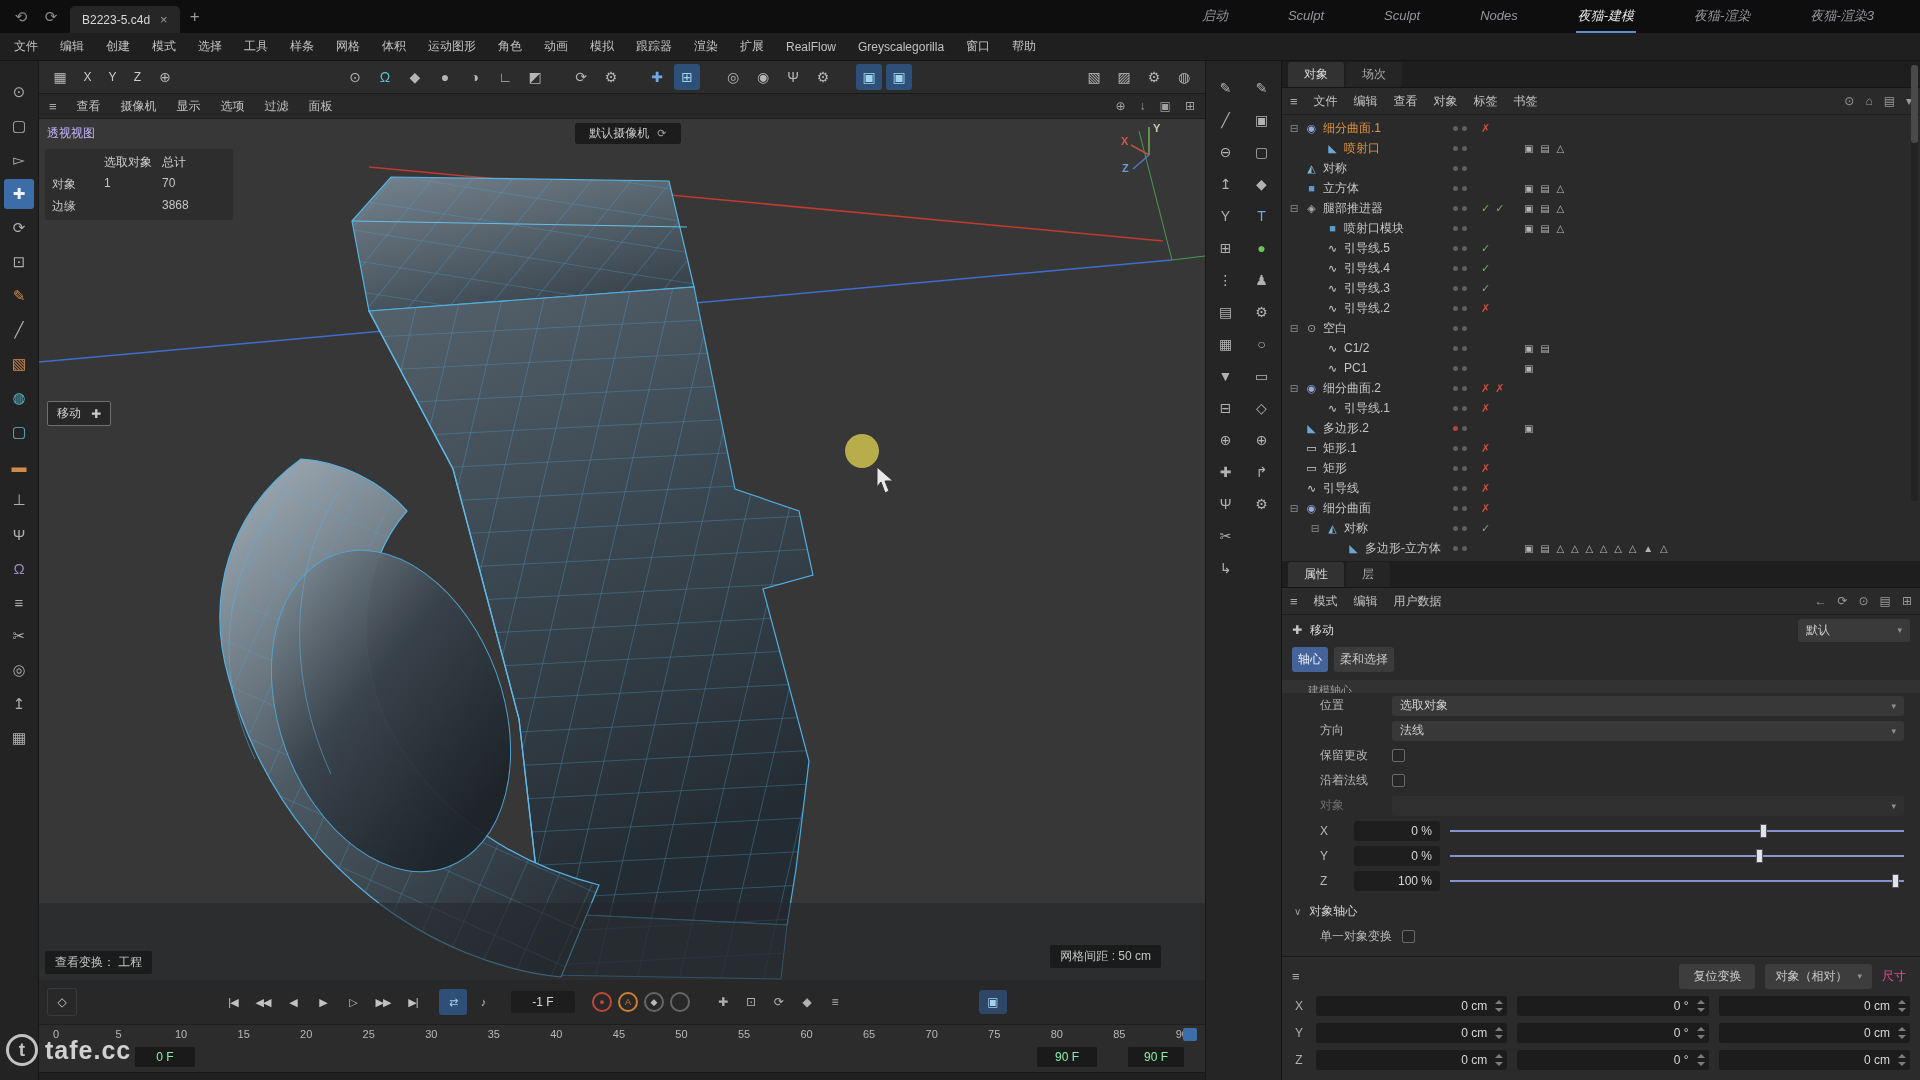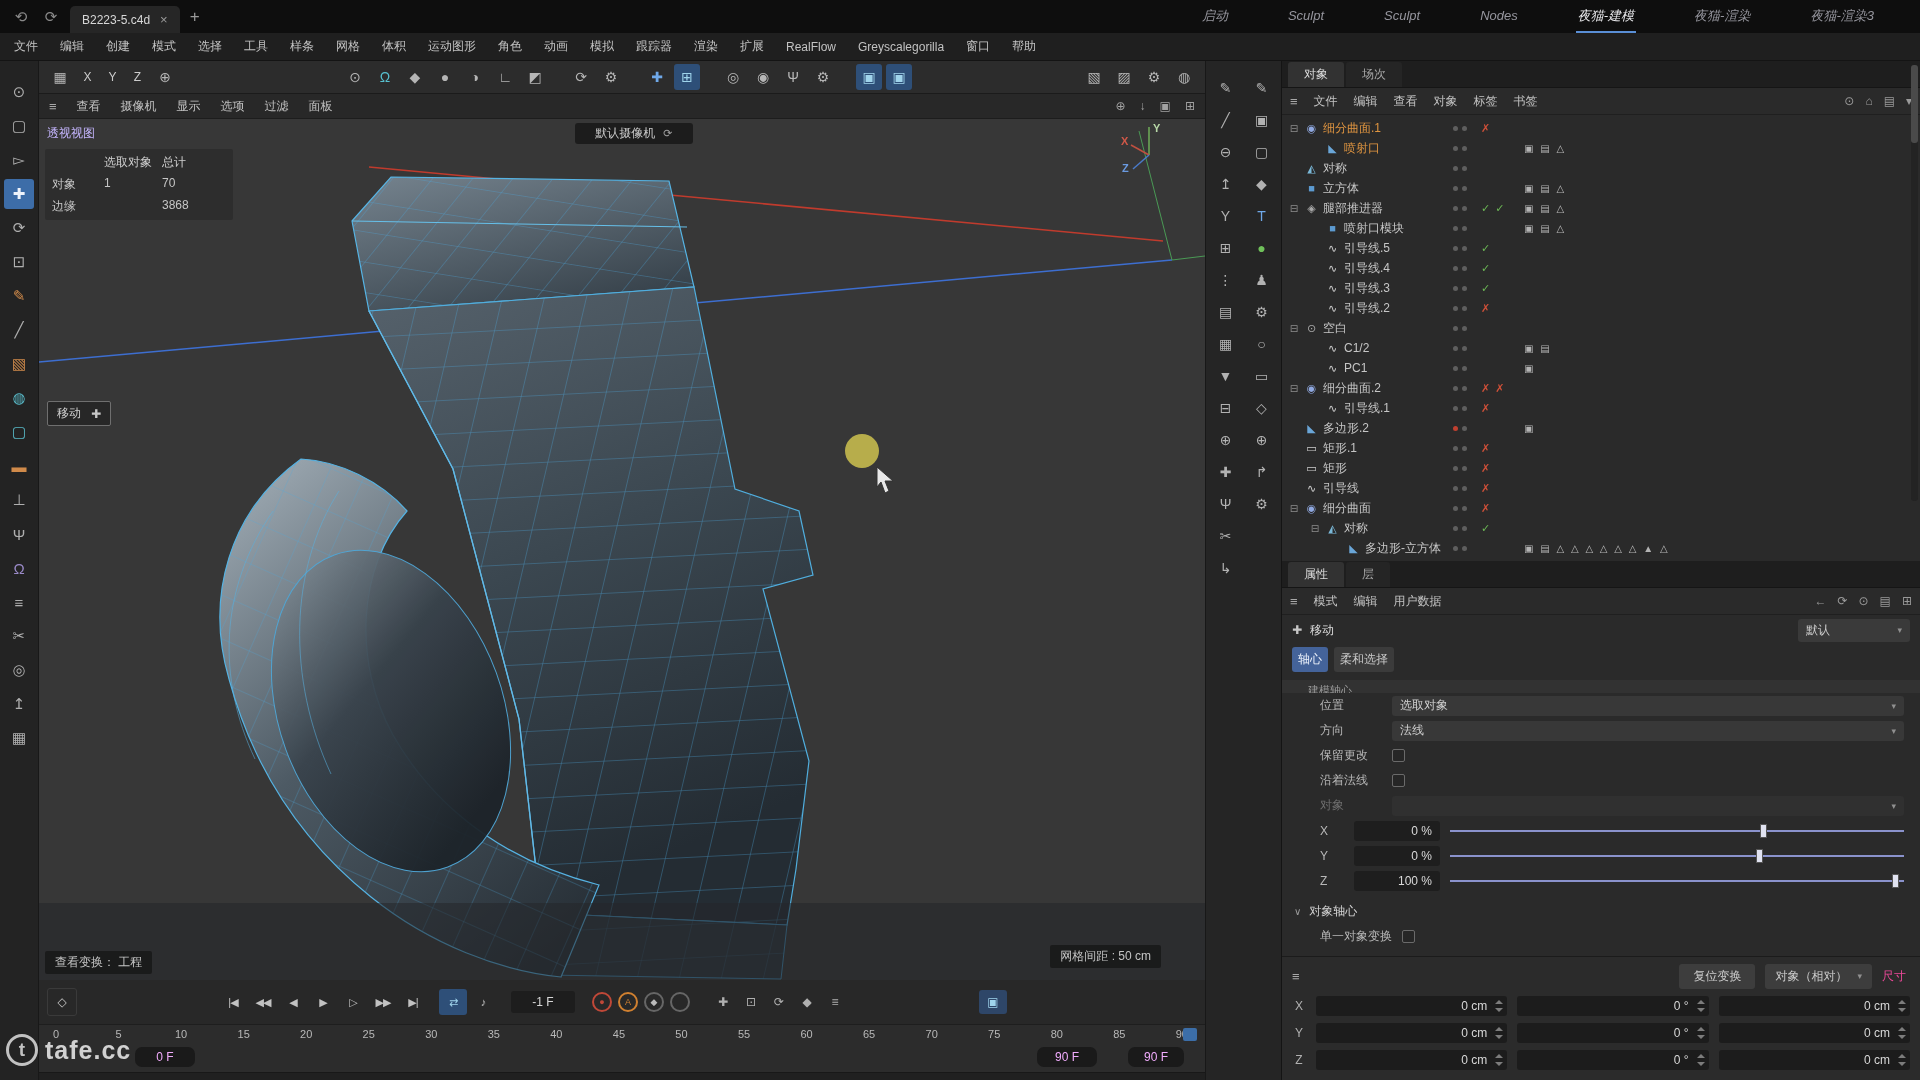--- a/index.html
+++ b/index.html
@@ -51,21 +51,21 @@
 
 .vp-menu{position:absolute;left:39px;top:94px;width:1166px;height:25px;background:#282828;
   border-bottom:1px solid #1d1d1d;display:flex;align-items:center;gap:20px;padding:0 10px;color:#c0c0c0}
 .burger{color:#a8a8a8;font-size:13px}
 .vp-right{margin-left:auto;display:flex;gap:14px;color:#a2a2a2}
 
 
 .viewport{position:absolute;left:39px;top:119px;width:1166px;height:861px;background:#373737;overflow:hidden}
 .viewport svg.canvas{position:absolute;left:0;top:0}
 .vp-label{position:absolute;left:8px;top:6px;color:#c4b5fd}
-.vp-cam{position:absolute;left:46%;top:4px;background:rgba(24,24,24,.85);padding:2px 20px;
+.vp-cam{position:absolute;left:46%;top:4px;background:rgba(24,24,24,.85);padding:2px 14px;
   border-radius:3px;color:#c8c8c8;display:flex;gap:8px;align-items:center}
 .vp-cam .ic{color:#9a9a9a;font-size:11px}
 .stats{position:absolute;left:6px;top:30px;display:grid;grid-template-columns:52px 58px 64px;
   row-gap:5px;background:rgba(15,15,15,.22);padding:5px 7px;color:#c6c6c6;border-radius:2px}
 .stats .h{color:#cfcfcf}
 .tool-chip{position:absolute;left:8px;top:282px;display:flex;gap:10px;align-items:center;
   color:#d0d0d0;border:1px solid #6f6f6f;background:rgba(28,28,28,.55);padding:3px 9px;border-radius:2px}
 .tool-chip .ic{font-size:12px;color:#c8c8c8}
 .vp-foot-left{position:absolute;left:6px;bottom:6px;background:rgba(22,22,22,.8);
   padding:3px 10px;border-radius:2px;color:#c4c4c4}
@@ -175,22 +175,22 @@
   font-size:9px;color:#bbbbbb;border:2px solid #666;margin:0 3px;flex:none}
 .rc.red{border-color:#c04838;color:#c04838}
 .rc.orange{border-color:#d08030;color:#d08030}
 .small-ic{width:24px;text-align:center;color:#b0b0b0;font-size:12px;flex:none}
 .blue-end{margin-left:130px;color:#9fd4ec;width:28px;height:24px;background:#2e4668;
   border-radius:3px;display:flex;align-items:center;justify-content:center;flex:none}
 .tl-ruler{height:48px;border-top:1px solid #1e1e1e;background:#2c2c2c;position:relative}
 .ticks{display:flex;justify-content:space-between;padding:3px 10px 0 4px}
 .tick{width:26px;text-align:center;color:#b8b8b8;font-size:11px}
 .end-marker{position:absolute;right:8px;top:3px;width:14px;height:13px;background:#3c6ea8;border-radius:2px}
-.rfield{position:absolute;background:#1a1a1a;border-radius:7px;height:20px;width:60px;
-  display:flex;align-items:center;justify-content:center;color:#f0abfc;bottom:5px}
+.rfield{position:absolute;background:#1a1a1a;border-radius:1px;height:20px;width:60px;
+  display:flex;align-items:center;justify-content:center;color:#86efac;bottom:5px}
 .tl-bottom{height:8px;background:#202020;border-top:1px solid #181818}
 
 
 .watermark{position:absolute;left:6px;top:1034px;display:flex;align-items:center;gap:7px;
   z-index:50;opacity:.88}
 .wm-logo{width:32px;height:32px;border:3px solid #d8d8d8;border-radius:50%;display:flex;
   align-items:center;justify-content:center;font-size:19px;color:#d8d8d8;font-weight:bold}
 .wm-text{font-size:25px;font-weight:bold;color:#e8e8e8;letter-spacing:1px}
 </style>
 </head>

